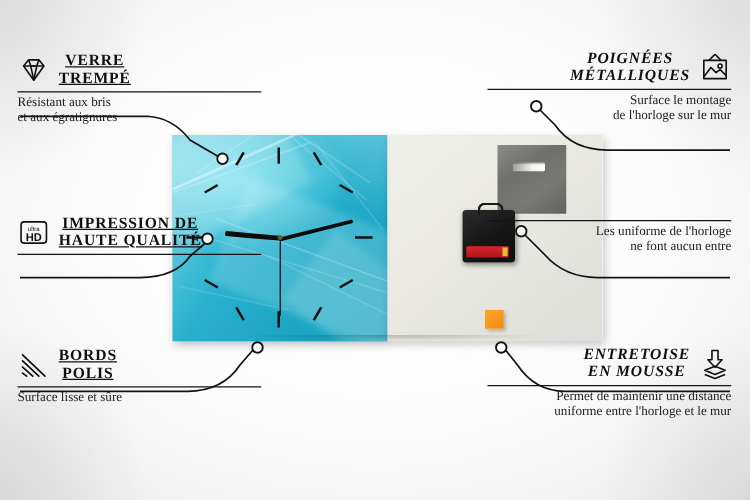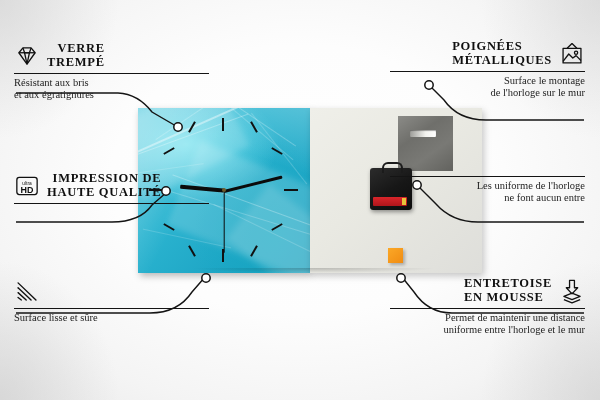--- a/index.html
+++ b/index.html
@@ -25,22 +25,22 @@
 
   
   .feature{position:absolute;width:195px;}
   .feature .head{display:flex;align-items:center;gap:7px;}
   .feature.right .head{justify-content:flex-end;}
   .feature .title{
     font-family:"Liberation Serif",serif;
     font-weight:bold;font-size:12.5px;line-height:13.5px;
     letter-spacing:.7px;color:#101010;text-transform:uppercase;
   }
-  .feature.left  .title{text-align:right;}
-  .feature.right .title{text-align:left;}
+  .feature.left  .title{text-align:center;text-decoration:underline;}
+  .feature.right .title{text-align:center;font-style:italic;}
   .feature .rule{
     height:1px;background:#141414;margin-top:4px;width:100%;
   }
   .feature .sub{
     margin-top:3px;font-size:10.5px;line-height:12px;color:#1d1d1d;
     font-family:Liberation Serif, serif;
   }
   .feature.right .sub{text-align:right;}
   .icon{flex:0 0 auto;width:26px;height:26px;display:block;}
 
@@ -236,20 +236,24 @@
   <div class="feature left" id="f-bords">
     <div class="head">
       <svg class="icon" viewBox="0 0 32 32">
         <g stroke="#111" stroke-width="1.7" stroke-linecap="round">
           <line x1="5" y1="6" x2="27" y2="27"></line>
           <line x1="5" y1="12" x2="21" y2="27"></line>
           <line x1="5" y1="18" x2="15" y2="27"></line>
           <line x1="5" y1="24" x2="9" y2="27"></line>
         </g>
       </svg>
+      <div class="title">
+        <div>BORDS</div>
+        <div>POLIS</div>
+      </div>
     </div>
     <div class="rule"></div>
     <div class="sub">
       <div>Surface lisse et sûre</div>
     </div>
   </div>
 
   <div class="feature right" id="f-poignees">
     <div class="head">
       <div class="title">

